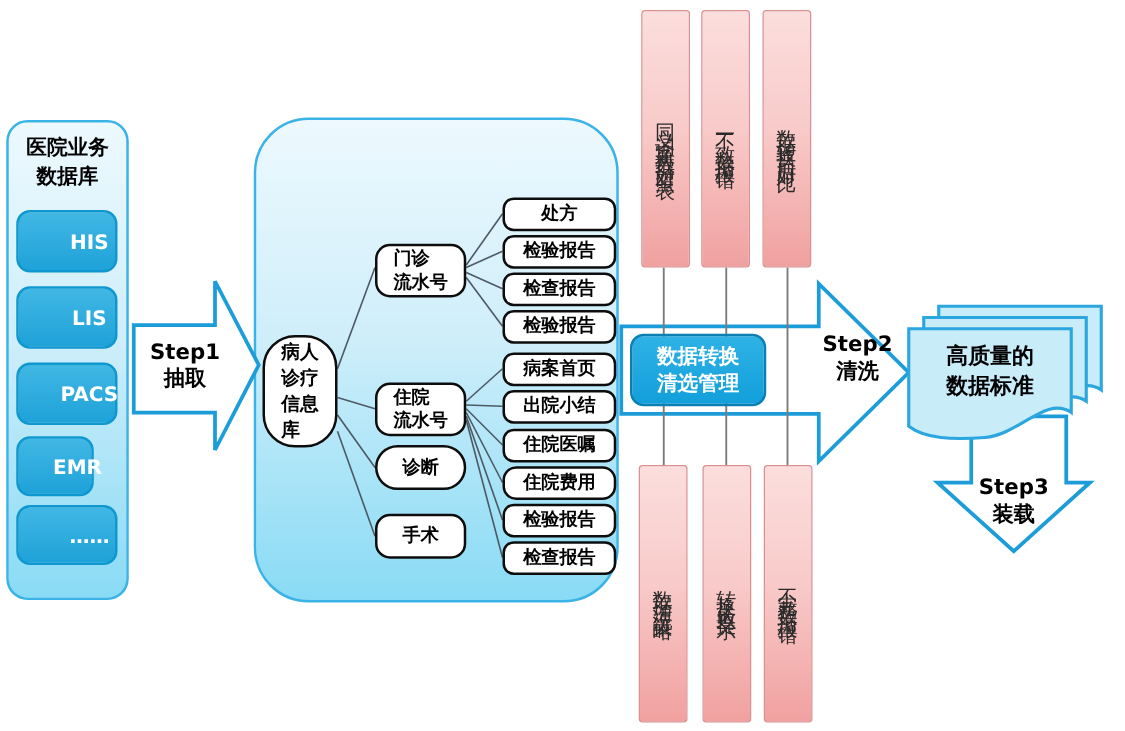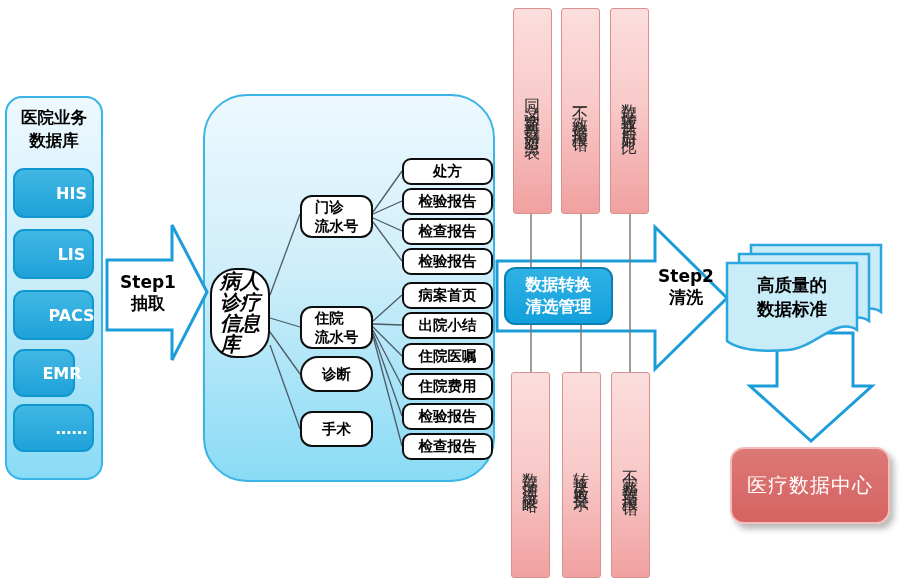--- a/index.html
+++ b/index.html
@@ -134,40 +134,40 @@
   <div class="dbitem" style="left:13px;top:168px;width:81px;height:50px;">HIS</div>
   <div class="dbitem" style="left:13px;top:229px;width:81px;height:50px;">LIS</div>
   <div class="dbitem" style="left:13px;top:290px;width:81px;height:50px;">PACS</div>
   <div class="dbitem" style="left:13px;top:349px;width:62px;height:48px;">EMR</div>
   <div class="dbitem" style="left:13px;top:404px;width:81px;height:48px;">……</div>
 
   <div class="stepLabel prel" style="left:104px;top:272px;width:88px;">Step1
 抽取</div>
 
 
-  <div class="wbox prel" style="left:210px;top:268px;width:60px;height:90px;border-radius:26px;font-size:20px;line-height:21px;font-style:italic;">病人
+  <div class="wbox prel" style="left:210px;top:268px;width:60px;height:90px;border-radius:26px;font-size:15px;line-height:21px;">病人
 诊疗
 信息
 库</div>
 
   <div class="wbox prel" style="left:300px;top:195px;width:73px;height:43px;">门诊
 流水号</div>
   <div class="wbox prel" style="left:300px;top:306px;width:73px;height:43px;">住院
 流水号</div>
   <div class="wbox" style="left:300px;top:356px;width:73px;height:36px;border-radius:18px;">诊断</div>
   <div class="wbox" style="left:300px;top:411px;width:73px;height:36px;">手术</div>
 
   <div class="wbox sbox" style="left:402px;top:158px;width:91px;height:27px;">处方</div>
   <div class="wbox sbox" style="left:402px;top:188px;width:91px;height:27px;">检验报告</div>
   <div class="wbox sbox" style="left:402px;top:218px;width:91px;height:27px;">检查报告</div>
   <div class="wbox sbox" style="left:402px;top:248px;width:91px;height:27px;">检验报告</div>
   <div class="wbox sbox" style="left:402px;top:282px;width:91px;height:27px;">病案首页</div>
   <div class="wbox sbox" style="left:402px;top:312px;width:91px;height:27px;">出院小结</div>
   <div class="wbox sbox" style="left:402px;top:343px;width:91px;height:27px;">住院医嘱</div>
-  <div class="wbox sbox" style="left:402px;top:373px;width:91px;height:27px;">住院费用</div>
+  <div class="wbox sbox" style="left:402px;top:373px;width:91px;height:27px;border-radius:11px;">住院费用</div>
   <div class="wbox sbox" style="left:402px;top:403px;width:91px;height:27px;">检验报告</div>
   <div class="wbox sbox" style="left:402px;top:433px;width:91px;height:27px;">检查报告</div>
 
   <div class="note" style="left:513px;top:8px;">
     <span>同义词字典数据对照表</span>
   </div>
   <div class="note" style="left:561px;top:8px;">
     <span>不一致数据报错</span>
   </div>
   <div class="note" style="left:610px;top:8px;">
@@ -184,18 +184,17 @@
     <span>不完整数据报错</span>
   </div>
 
   <div class="transform prel" style="left:504px;top:267px;width:109px;height:58px;">数据转换
 清选管理</div>
   <div class="stepLabel prel" style="left:643px;top:266px;width:86px;">Step2
 清洗</div>
 
   <div class="docLabel prel" style="left:727px;top:273px;width:130px;">高质量的
 数据标准</div>
-
-  <div class="redbox" style="left:730px;top:447px;width:160px;height:77px;">
-    <span>医疗数据中心</span>
-  </div>
+  <div class="stepLabel prel" style="left:767px;top:379px;width:88px;line-height:22px;">Step3
+装载</div>
+
 
 </div>
 
 </body></html>

